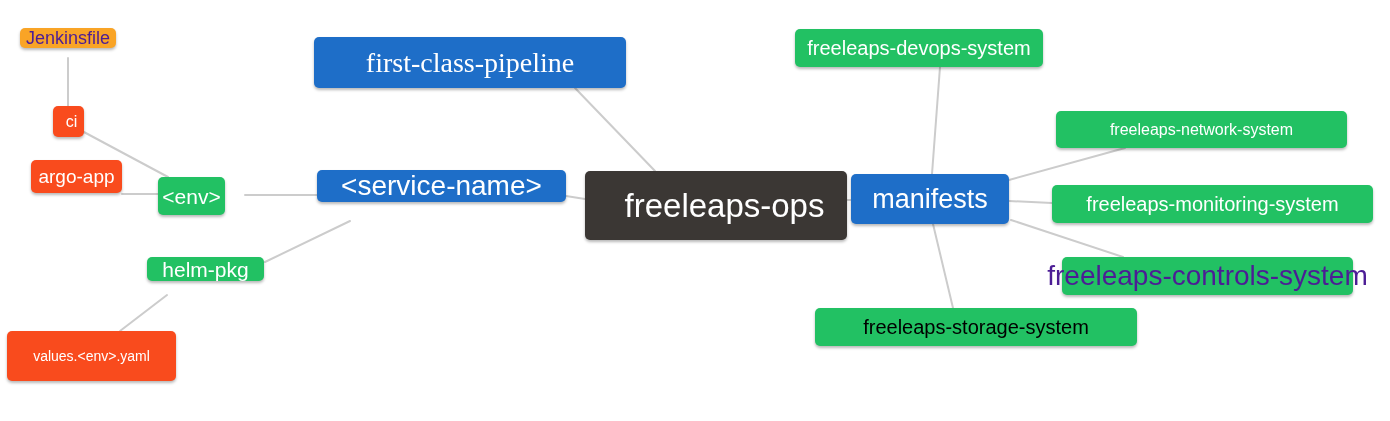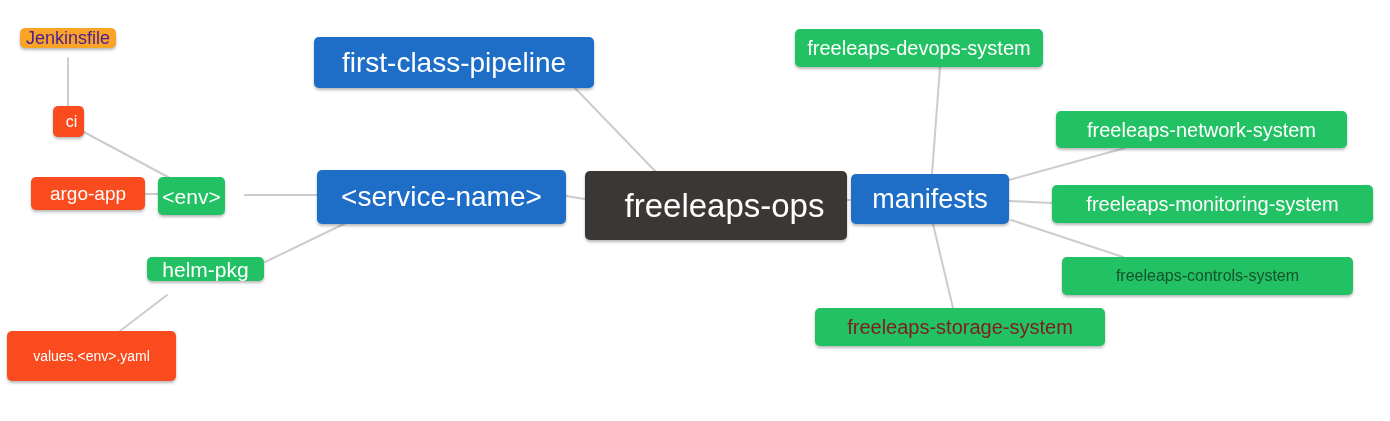--- a/index.html
+++ b/index.html
@@ -53,56 +53,56 @@
       <line x1="932" y1="174" x2="940" y2="67" stroke="#cccccc" stroke-width="2" stroke-linecap="round"></line>
       <line x1="1009" y1="180" x2="1125" y2="148" stroke="#cccccc" stroke-width="2" stroke-linecap="round"></line>
       <line x1="1009" y1="201" x2="1052" y2="203" stroke="#cccccc" stroke-width="2" stroke-linecap="round"></line>
       <line x1="1011" y1="220" x2="1123" y2="257" stroke="#cccccc" stroke-width="2" stroke-linecap="round"></line>
       <line x1="933" y1="224" x2="953" y2="308" stroke="#cccccc" stroke-width="2" stroke-linecap="round"></line>
     </svg>
   <div id="nodes">
       <div class="node" style="left: 585px; top: 171px; width: 262px; height: 69px; background: rgb(59, 55, 52); font-size: 33px; color: rgb(255, 255, 255); padding-left: 17px;">
         <span>freeleaps-ops</span>
       </div>
-      <div class="node" style="left: 314px; top: 37px; width: 280px; height: 51px; background: rgb(30, 110, 200); font-size: 28px; color: rgb(255, 255, 255);">
+      <div class="node" style="left: 314px; top: 37px; width: 312px; height: 51px; background: rgb(30, 110, 200); font-size: 28px; color: rgb(255, 255, 255); font-family: Liberation Serif, serif;">
         <span>first-class-pipeline</span>
       </div>
-      <div class="node" style="left: 317px; top: 170px; width: 249px; height: 54px; background: rgb(30, 110, 200); font-size: 28px; color: rgb(255, 255, 255);">
+      <div class="node" style="left: 317px; top: 170px; width: 249px; height: 32px; background: rgb(30, 110, 200); font-size: 28px; color: rgb(255, 255, 255);">
         <span>&lt;service-name&gt;</span>
       </div>
       <div class="node" style="left: 851px; top: 174px; width: 158px; height: 50px; background: rgb(30, 110, 200); font-size: 27px; color: rgb(255, 255, 255);">
         <span>manifests</span>
       </div>
       <div class="node" style="left: 158px; top: 177px; width: 67px; height: 38px; background: rgb(34, 193, 99); font-size: 21px; color: rgb(255, 255, 255);">
         <span>&lt;env&gt;</span>
       </div>
       <div class="node" style="left: 147px; top: 257px; width: 117px; height: 24px; background: rgb(34, 193, 99); font-size: 21px; color: rgb(255, 255, 255);">
         <span>helm-pkg</span>
       </div>
       <div class="node" style="left: 20px; top: 28px; width: 96px; height: 20px; background: rgb(249, 164, 38); font-size: 18px; color: #4c1d95;">
         <span>Jenkinsfile</span>
       </div>
       <div class="node" style="left: 53px; top: 106px; width: 31px; height: 31px; background: rgb(249, 75, 29); font-size: 16px; color: rgb(255, 255, 255); padding-left: 6px;">
         <span>ci</span>
       </div>
-      <div class="node" style="left: 31px; top: 177px; width: 114px; height: 33px; background: rgb(249, 75, 29); font-size: 19px; color: rgb(255, 255, 255);">
+      <div class="node" style="left: 31px; top: 160px; width: 91px; height: 33px; background: rgb(249, 75, 29); font-size: 19px; color: rgb(255, 255, 255);">
         <span>argo-app</span>
       </div>
       <div class="node" style="left: 7px; top: 331px; width: 169px; height: 50px; background: rgb(249, 75, 29); font-size: 14px; color: rgb(255, 255, 255);">
         <span>values.&lt;env&gt;.yaml</span>
       </div>
       <div class="node" style="left: 795px; top: 29px; width: 248px; height: 38px; background: rgb(34, 193, 99); font-size: 20px; color: rgb(255, 255, 255);">
         <span>freeleaps-devops-system</span>
       </div>
-      <div class="node" style="left: 1056px; top: 111px; width: 291px; height: 37px; background: rgb(34, 193, 99); font-size: 20px; color: rgb(255, 255, 255);">
+      <div class="node" style="left: 1056px; top: 111px; width: 291px; height: 37px; background: rgb(34, 193, 99); font-size: 16px; color: rgb(255, 255, 255);">
         <span>freeleaps-network-system</span>
       </div>
       <div class="node" style="left: 1052px; top: 185px; width: 321px; height: 38px; background: rgb(34, 193, 99); font-size: 20px; color: rgb(255, 255, 255);">
         <span>freeleaps-monitoring-system</span>
       </div>
-      <div class="node" style="left: 1062px; top: 257px; width: 291px; height: 38px; background: rgb(34, 193, 99); font-size: 16px; color: #14532d;">
+      <div class="node" style="left: 1062px; top: 257px; width: 291px; height: 38px; background: rgb(34, 193, 99); font-size: 28px; color: #4c1d95;">
         <span>freeleaps-controls-system</span>
       </div>
-      <div class="node" style="left: 815px; top: 308px; width: 290px; height: 38px; background: rgb(34, 193, 99); font-size: 20px; color: #7f1d1d;">
+      <div class="node" style="left: 815px; top: 308px; width: 322px; height: 38px; background: rgb(34, 193, 99); font-size: 20px; color: #000000;">
         <span>freeleaps-storage-system</span>
       </div>
     </div>
 </div>
 
 </body></html>

